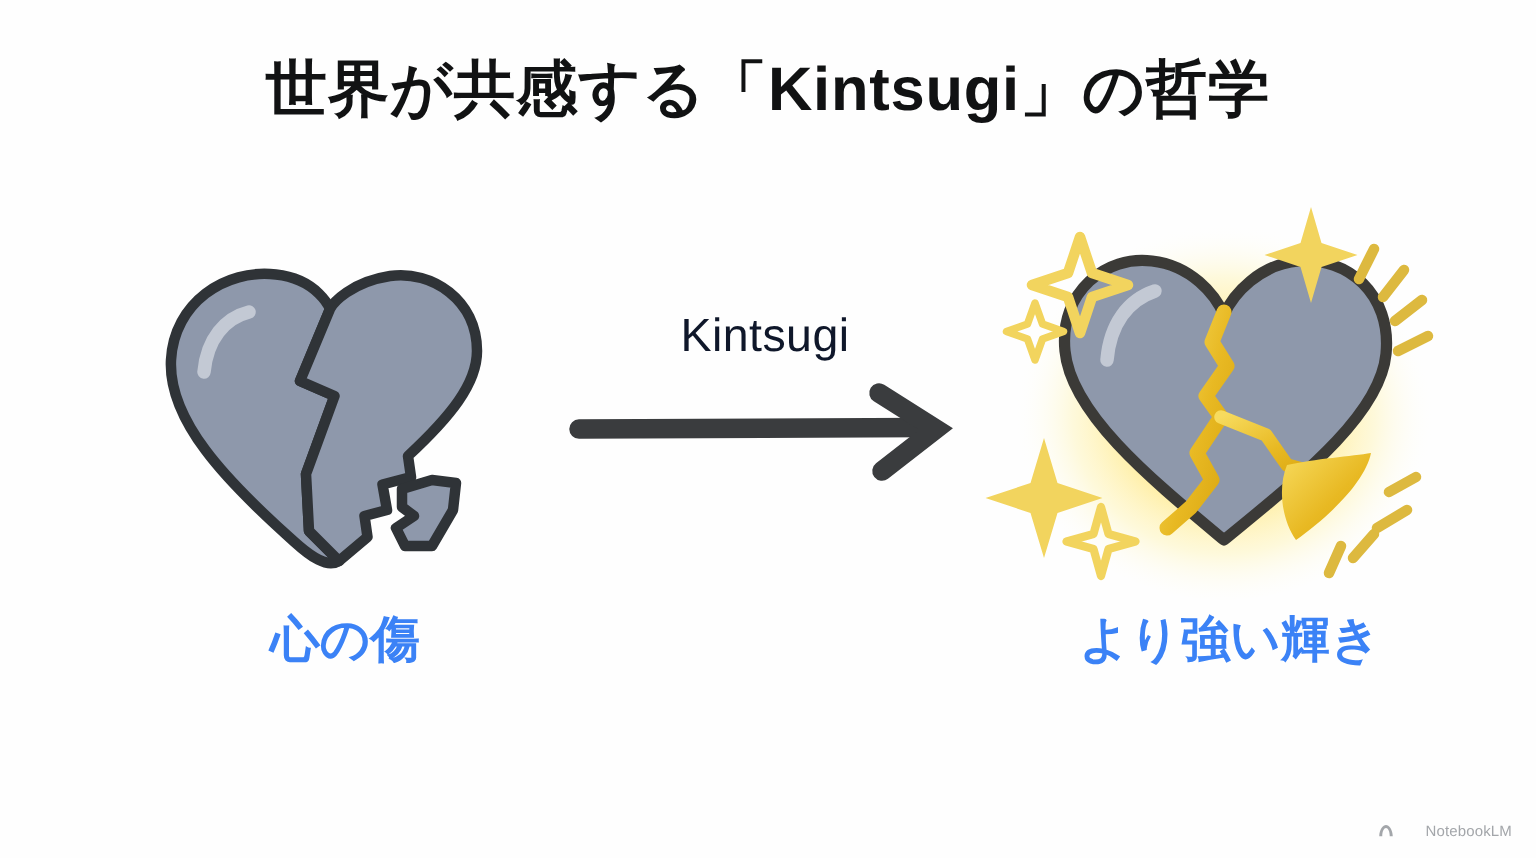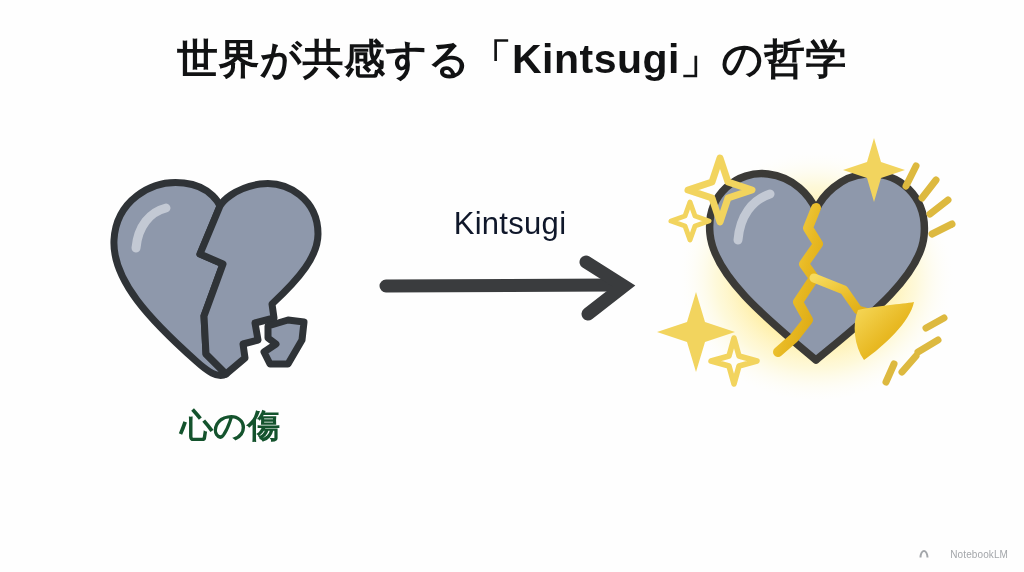--- a/index.html
+++ b/index.html
@@ -62,21 +62,21 @@
     position: absolute;
     left: 648px;
     top: 124px;
   }
 
   
   .caption {
     position: absolute;
     font-size: 33px;
     font-weight: 700;
-    color: #14532d;
+    color: #3b82f6;
     white-space: nowrap;
     text-align: center;
   }
   .caption-left  { left: 60px;  top: 404px; width: 340px; }
   .caption-right { left: 650px; top: 404px; width: 340px; }
 
   
   .subtitle {
     position: absolute;
     left: 0;
@@ -228,20 +228,21 @@
         <path d="M300 76 L 282 90"></path>
         <path d="M304 100 L 284 110"></path>
         <path d="M296 194 L 278 204"></path>
         <path d="M290 216 L 270 228"></path>
         <path d="M268 232 L 254 248"></path>
         <path d="M246 240 L 238 258"></path>
       </g>
     </svg>
   </div>
 
+  <div class="caption caption-right">より強い輝き</div>
 
 
   <div class="watermark">
     <svg class="wm-mark" width="12" height="12" viewBox="0 0 24 24">
       <path d="M3 19 C3 10 8 4 12 4 C16 4 21 10 21 19 L17 19 C17 12 14.5 8 12 8 C9.5 8 7 12 7 19 Z" fill="#9fa2a6"></path>
     </svg>
     <span>NotebookLM</span>
   </div>
 
 </div>

